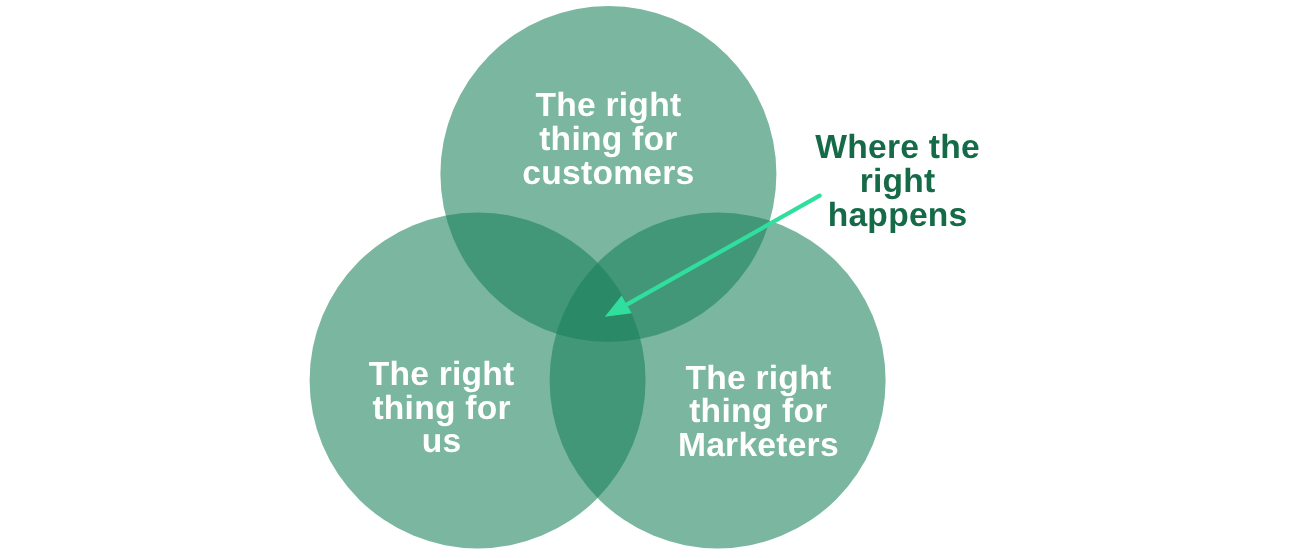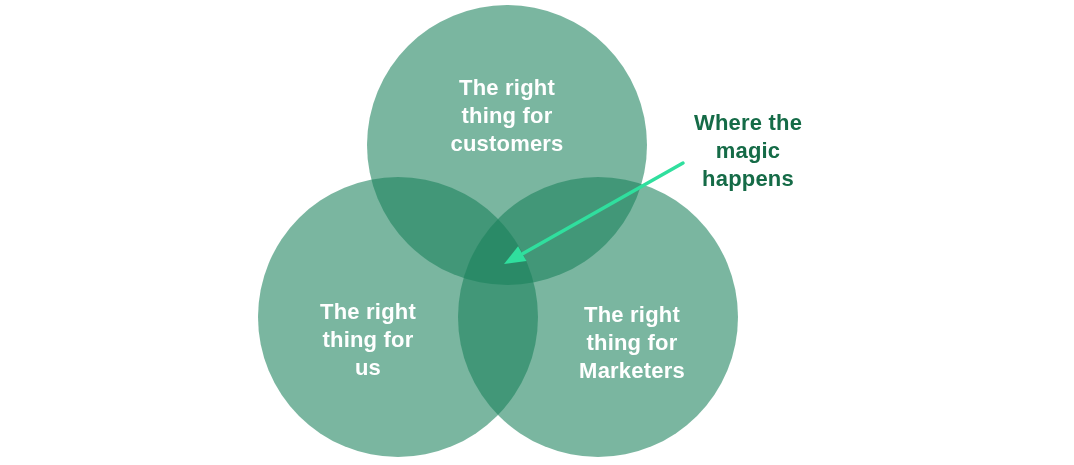--- a/index.html
+++ b/index.html
@@ -41,21 +41,21 @@
   .arrow-svg line {
     stroke: var(--arrow);
     stroke-width: 3.5;
     stroke-linecap: round;
   }
   .arrow-svg polygon { fill: var(--arrow); }
   .label {
     position: absolute;
     width: 220px;
     text-align: center;
-    font-size: 22px;
+    font-size: 28px;
     line-height: 28px;
     font-weight: 600;
     letter-spacing: 0.2px;
     color: var(--label-text);
     white-space: pre-line;
   }
   .label-top   { left: 397px; top: 74px; }
   .label-left  { left: 258px; top: 298px; }
   .label-right { left: 522px; top: 301px; }
   .annotation {
@@ -83,16 +83,16 @@
 
   <div class="label label-left">The right
 thing for
 us</div>
 
   <div class="label label-right">The right
 thing for
 Marketers</div>
 
   <div class="label annotation">Where the
-magic
+right
 happens</div>
 
 </div>
 
 </body></html>

